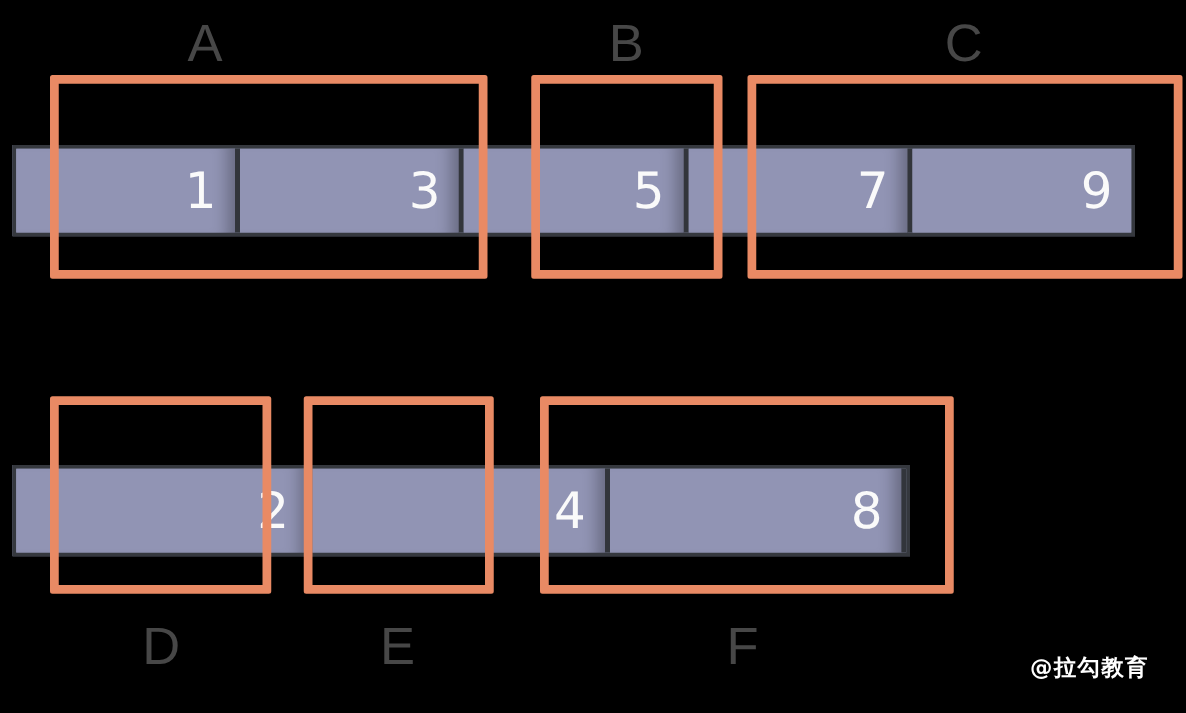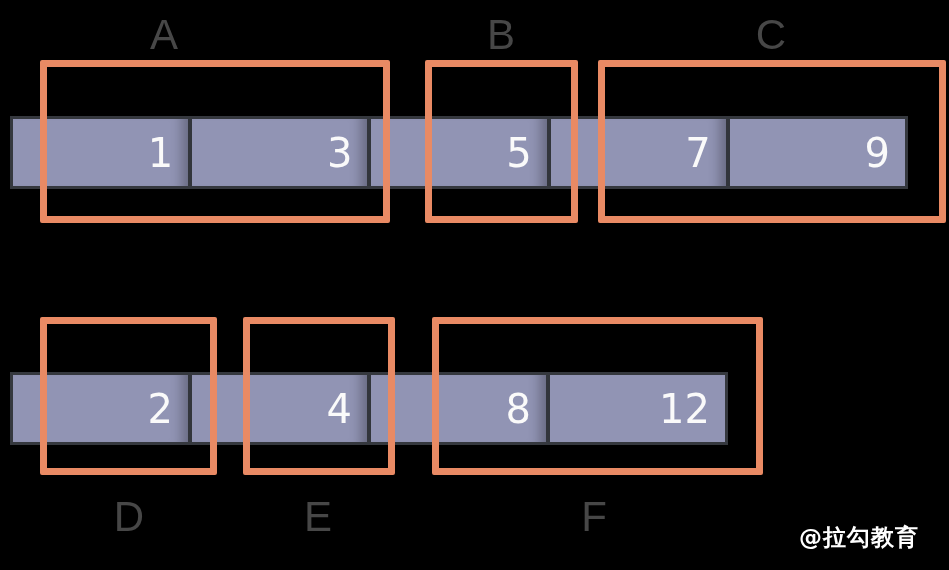--- a/index.html
+++ b/index.html
@@ -81,21 +81,21 @@
   #box-c { left: 598px; top: 60px;  width: 348px; height: 163px; }
   #box-d { left: 40px;  top: 317px; width: 177px; height: 158px; }
   #box-e { left: 243px; top: 317px; width: 152px; height: 158px; }
   #box-f { left: 432px; top: 317px; width: 331px; height: 158px; }
 
   .watermark {
     position: absolute;
     right: 30px;
     top: 526px;
     color: #ffffff;
-    font-size: 23px;
+    font-size: 18px;
     font-weight: bold;
     line-height: 1;
     letter-spacing: 1px;
     font-family: "DejaVu Sans", sans-serif;
   }
 </style>
 </head>
 <body>
 
 <div class="canvas">
@@ -136,23 +136,20 @@
     </div>
     <div class="sep"></div>
     <div class="seg">
       <span class="num">4</span>
     </div>
     <div class="sep"></div>
     <div class="seg">
       <span class="num">8</span>
     </div>
     <div class="sep"></div>
-    <div class="seg">
-      <span class="num">12</span>
-    </div>
   </div>
 
   <div class="obox" id="box-d"></div>
   <div class="obox" id="box-e"></div>
   <div class="obox" id="box-f"></div>
 
   <div class="glabel bottom-row" id="label-d">D</div>
   <div class="glabel bottom-row" id="label-e">E</div>
   <div class="glabel bottom-row" id="label-f">F</div>
 

